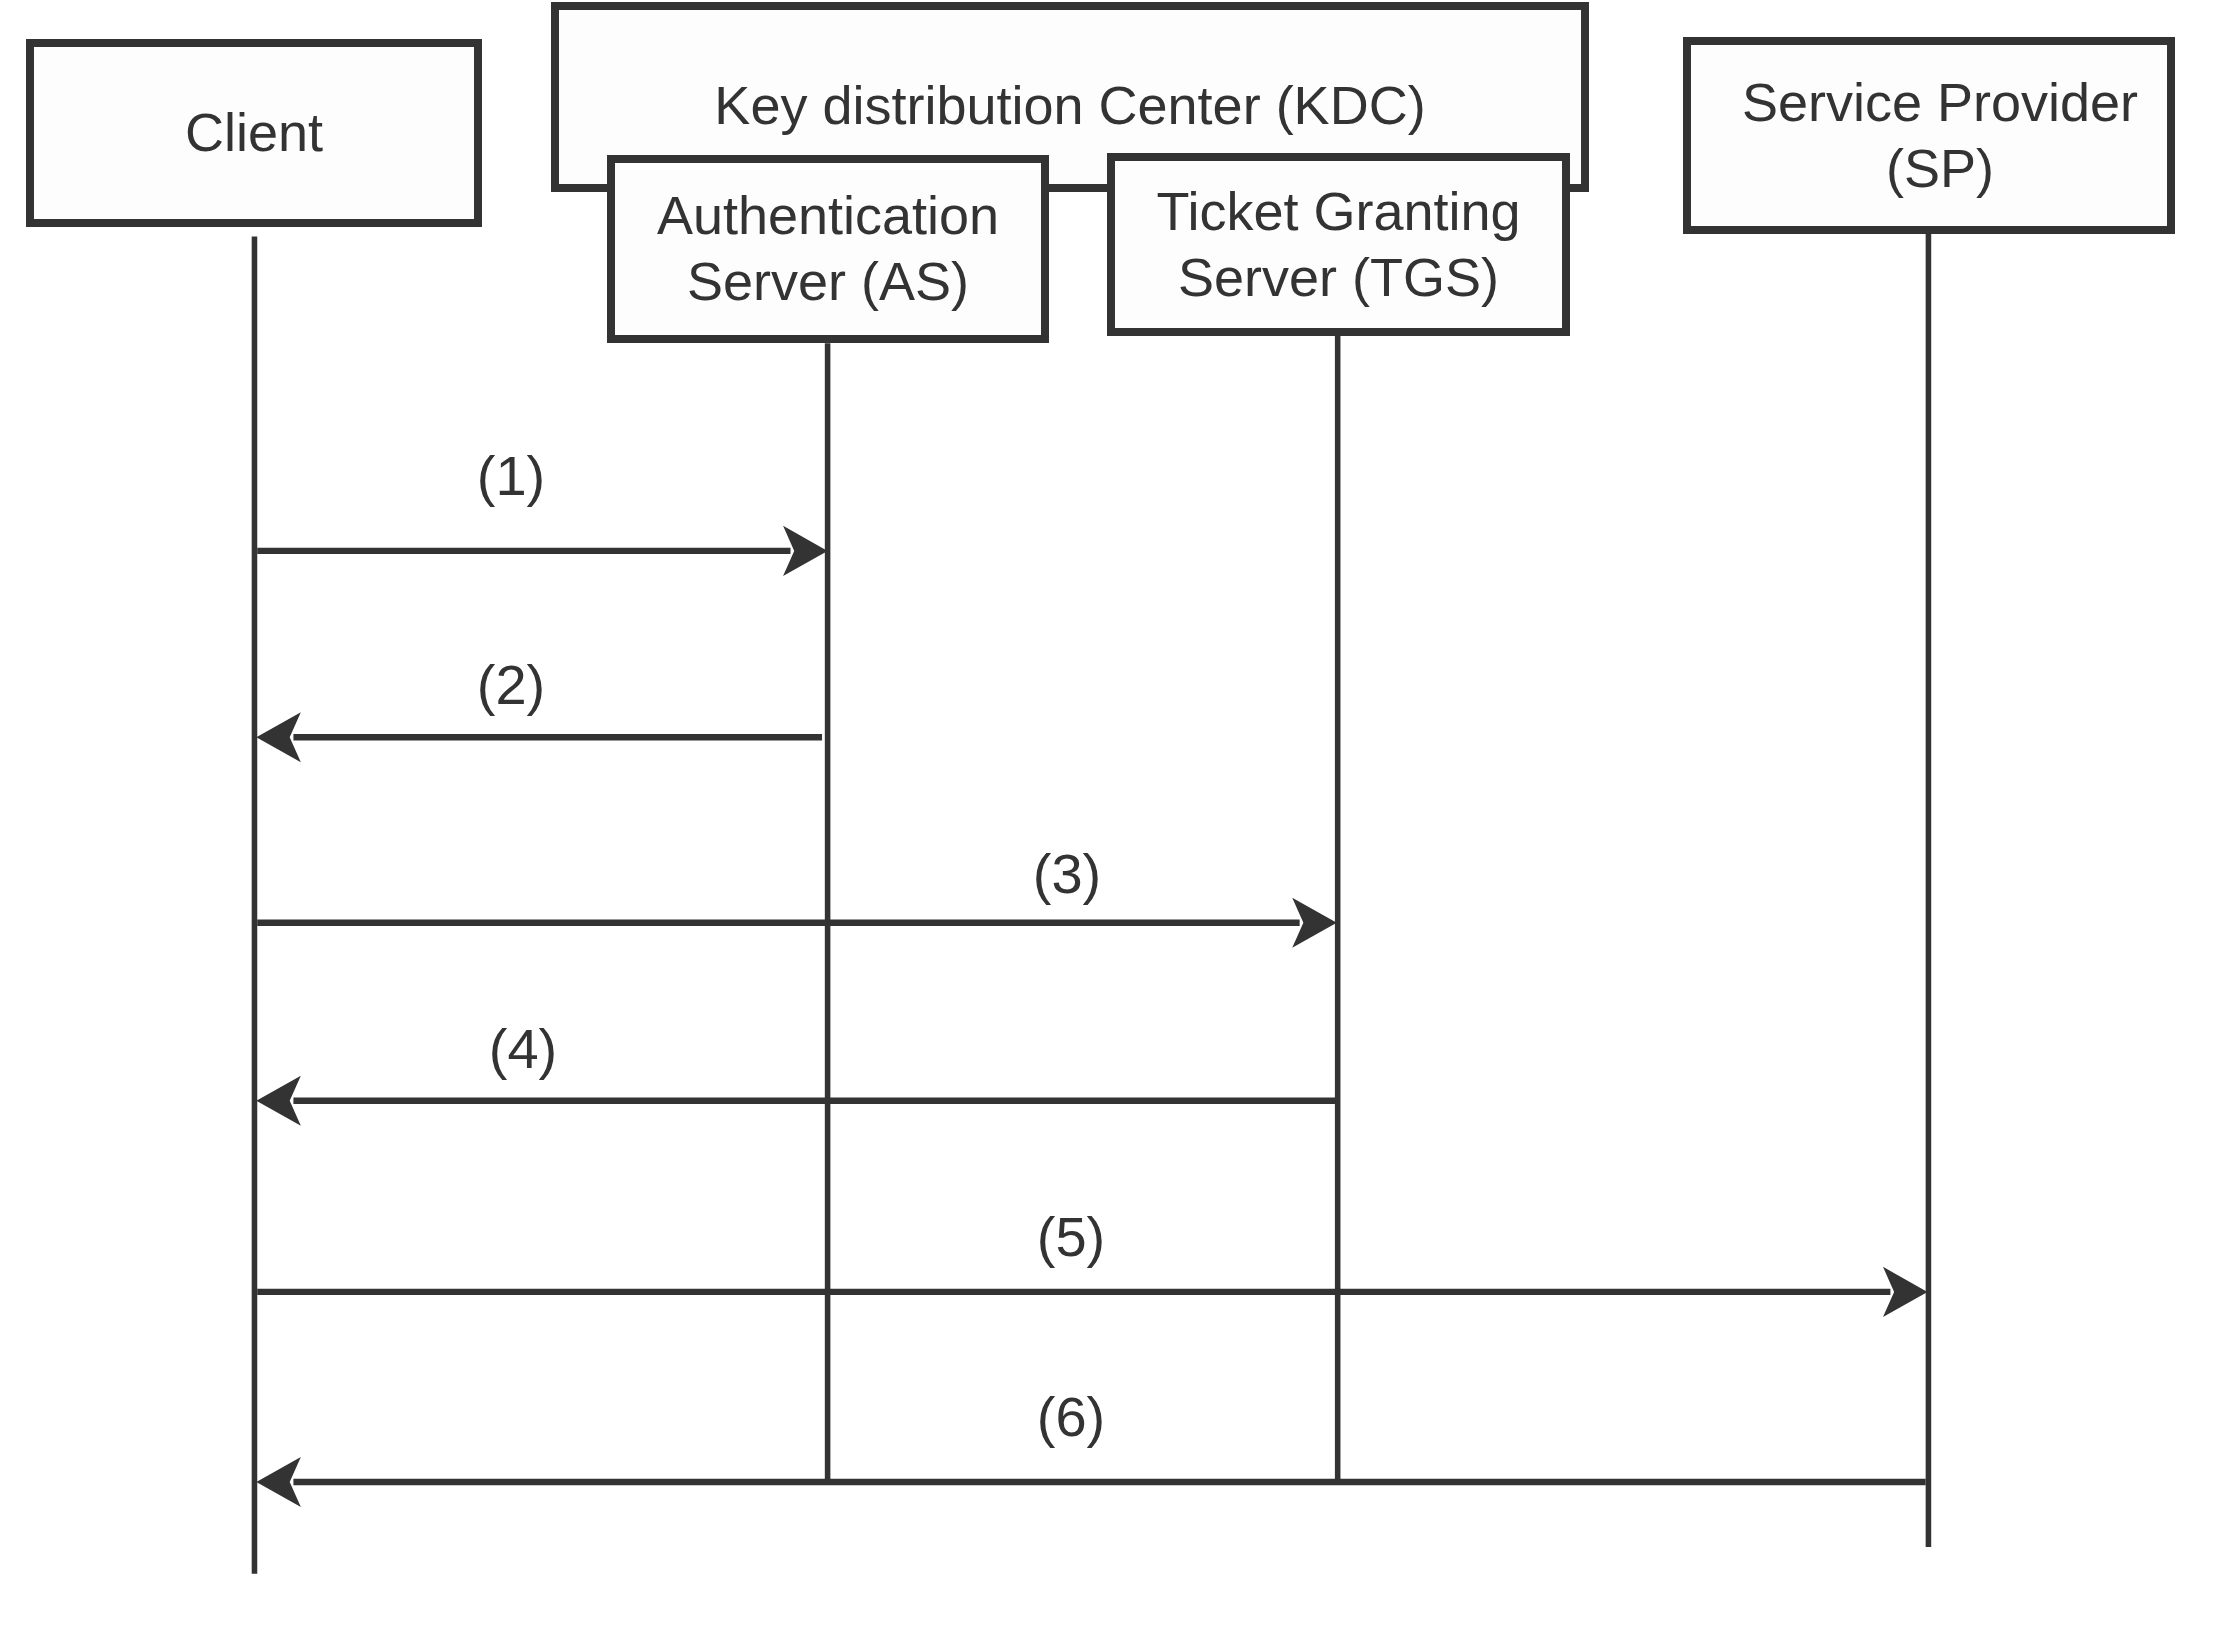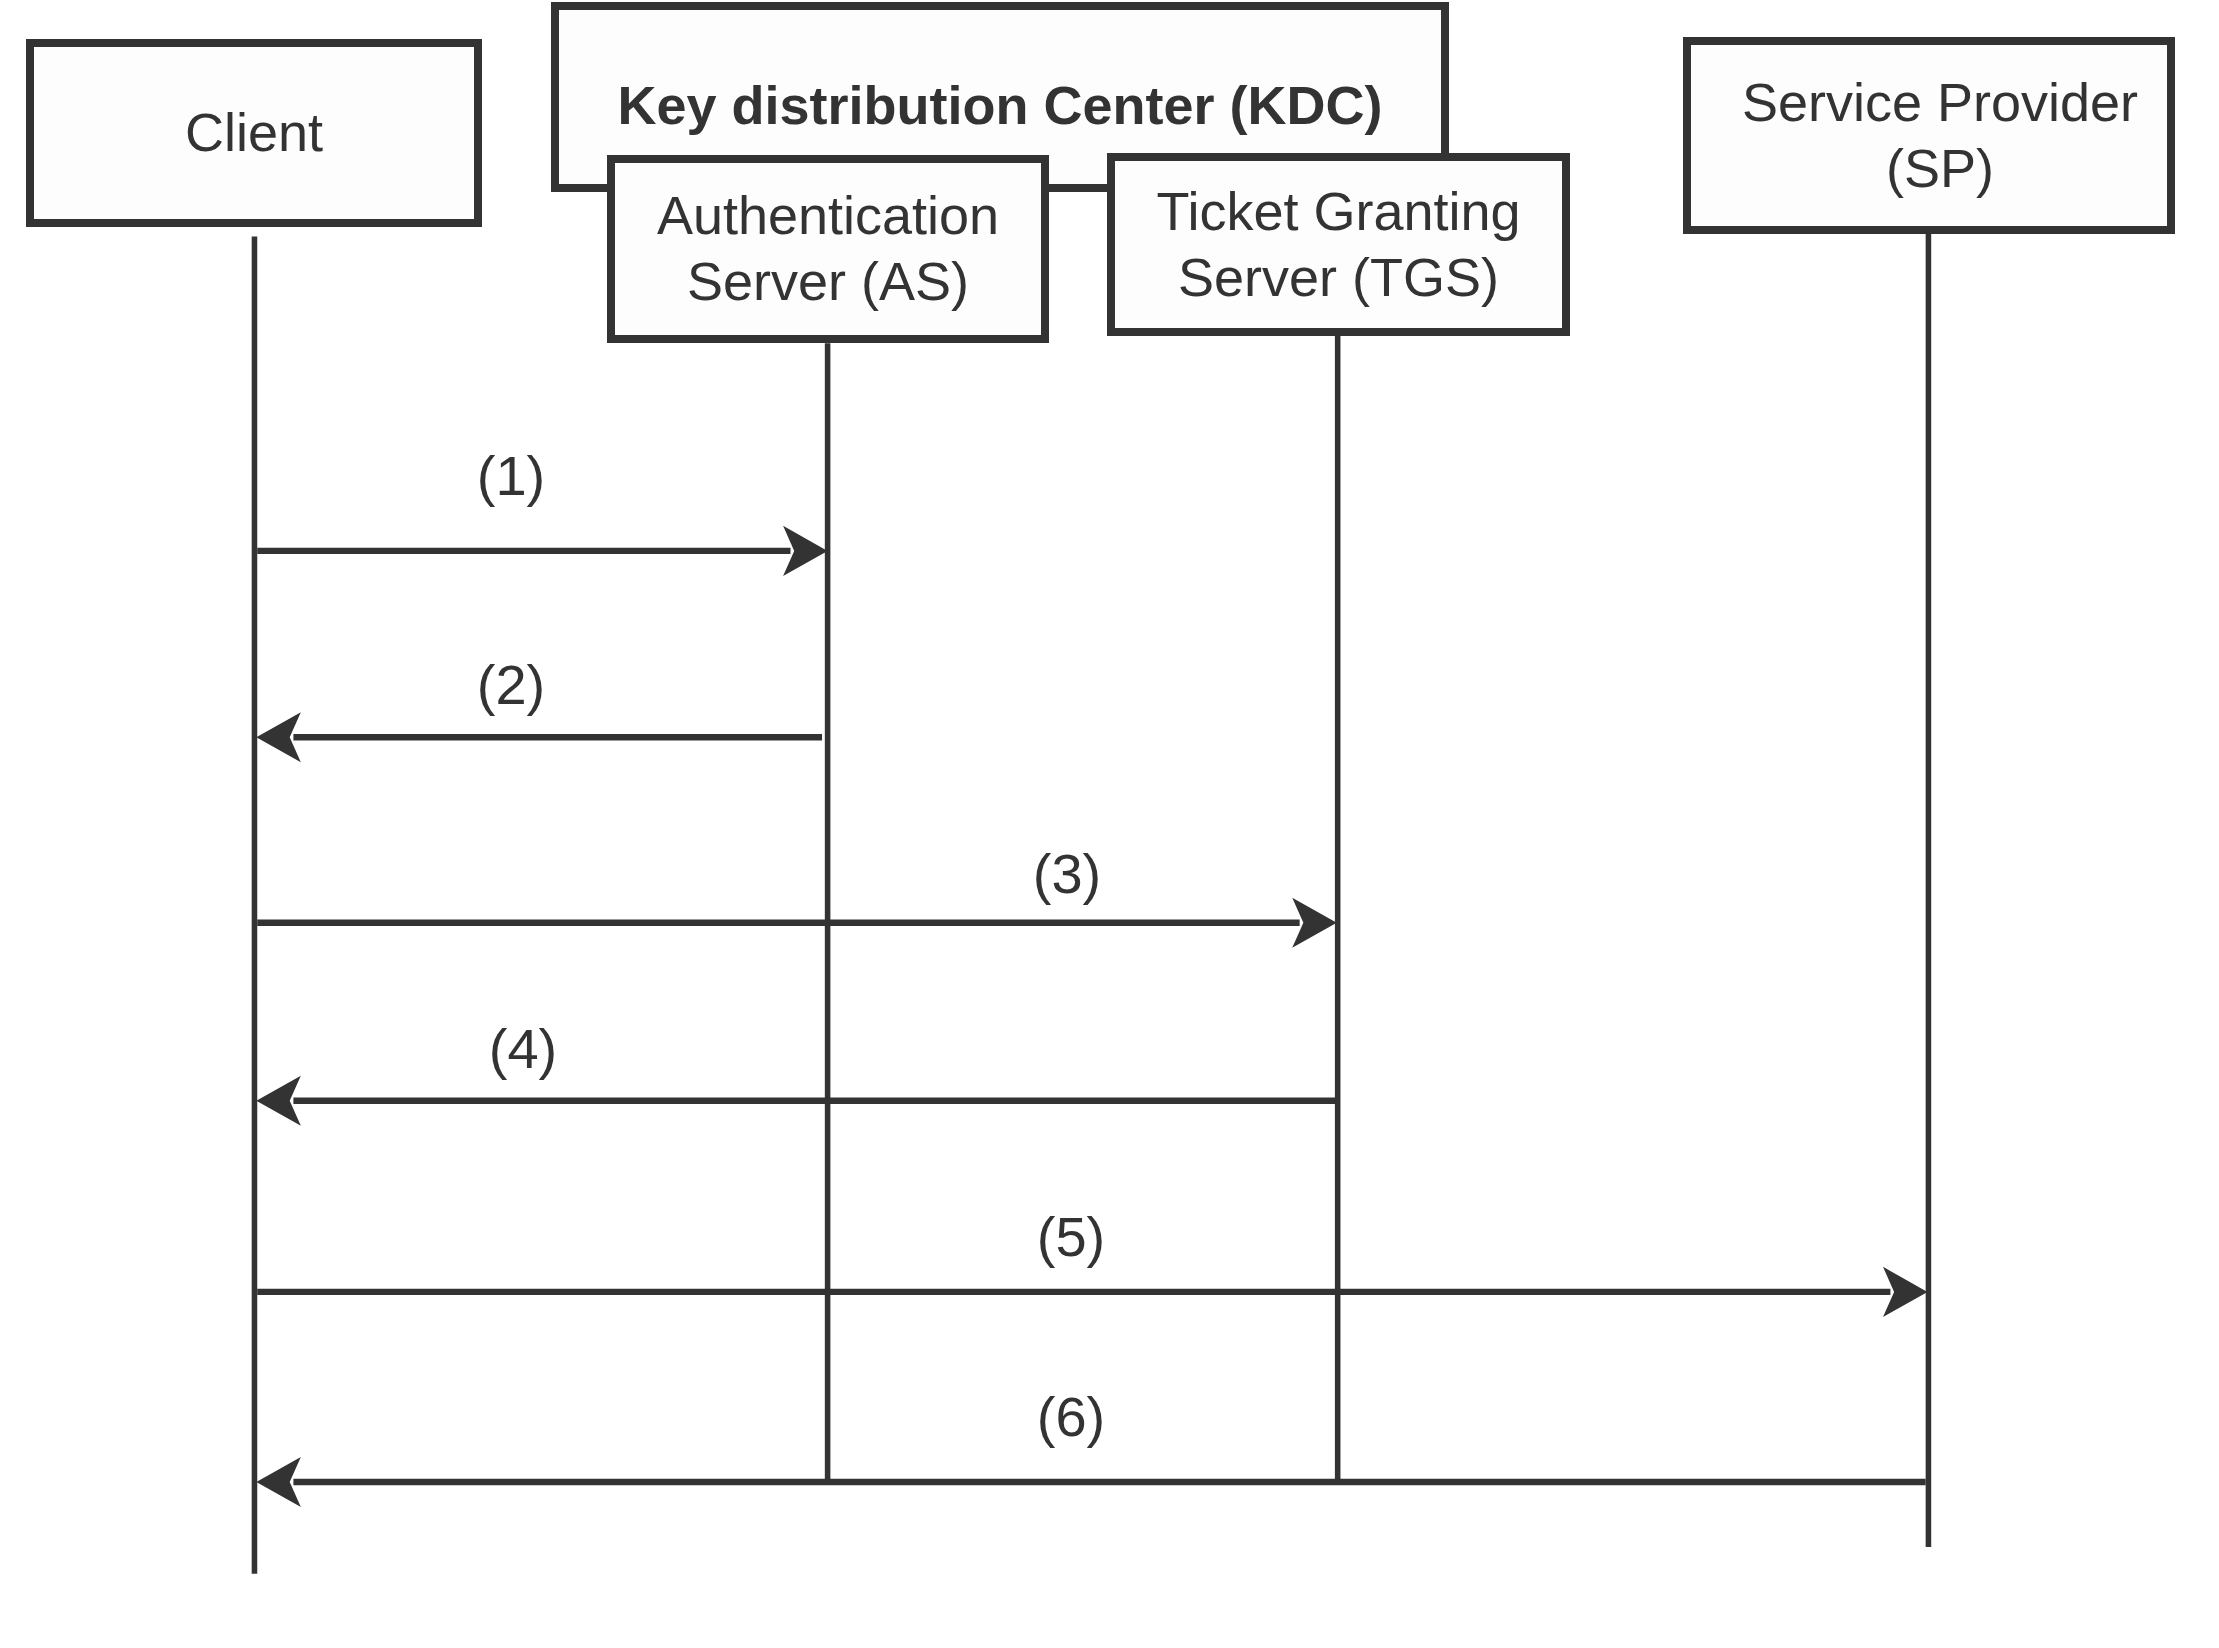--- a/index.html
+++ b/index.html
@@ -26,21 +26,21 @@
     justify-content: center;
     text-align: center;
   }
   .box .label {
     font-size: 54px;
     line-height: 1.22;
     white-space: pre-line;
     color: #333333;
   }
   .box-client { left: 26px;  top: 39px;  width: 456px;  height: 188px; z-index: 2; }
-  .box-kdc    { left: 551px; top: 1.9px;   width: 898px; height: 190px; z-index: 1; font-weight: bold; }
+  .box-kdc    { left: 551px; top: 1.9px;   width: 1038px; height: 190px; z-index: 1; }
   .box-as     { left: 607px; top: 155px; width: 442px;  height: 188px; z-index: 3; }
   .box-tgs    { left: 1107px;top: 153px; width: 463px;  height: 183px; z-index: 3; }
   .box-sp     { left: 1683px;top: 37px;  width: 492px;  height: 197px; z-index: 2; padding-left: 22px; }
   
   .box-kdc { align-items: flex-start; }
   .box-kdc .label { margin-top: 63px; }
 
   svg.wires {
     position: absolute;
     left: 0; top: 0;

